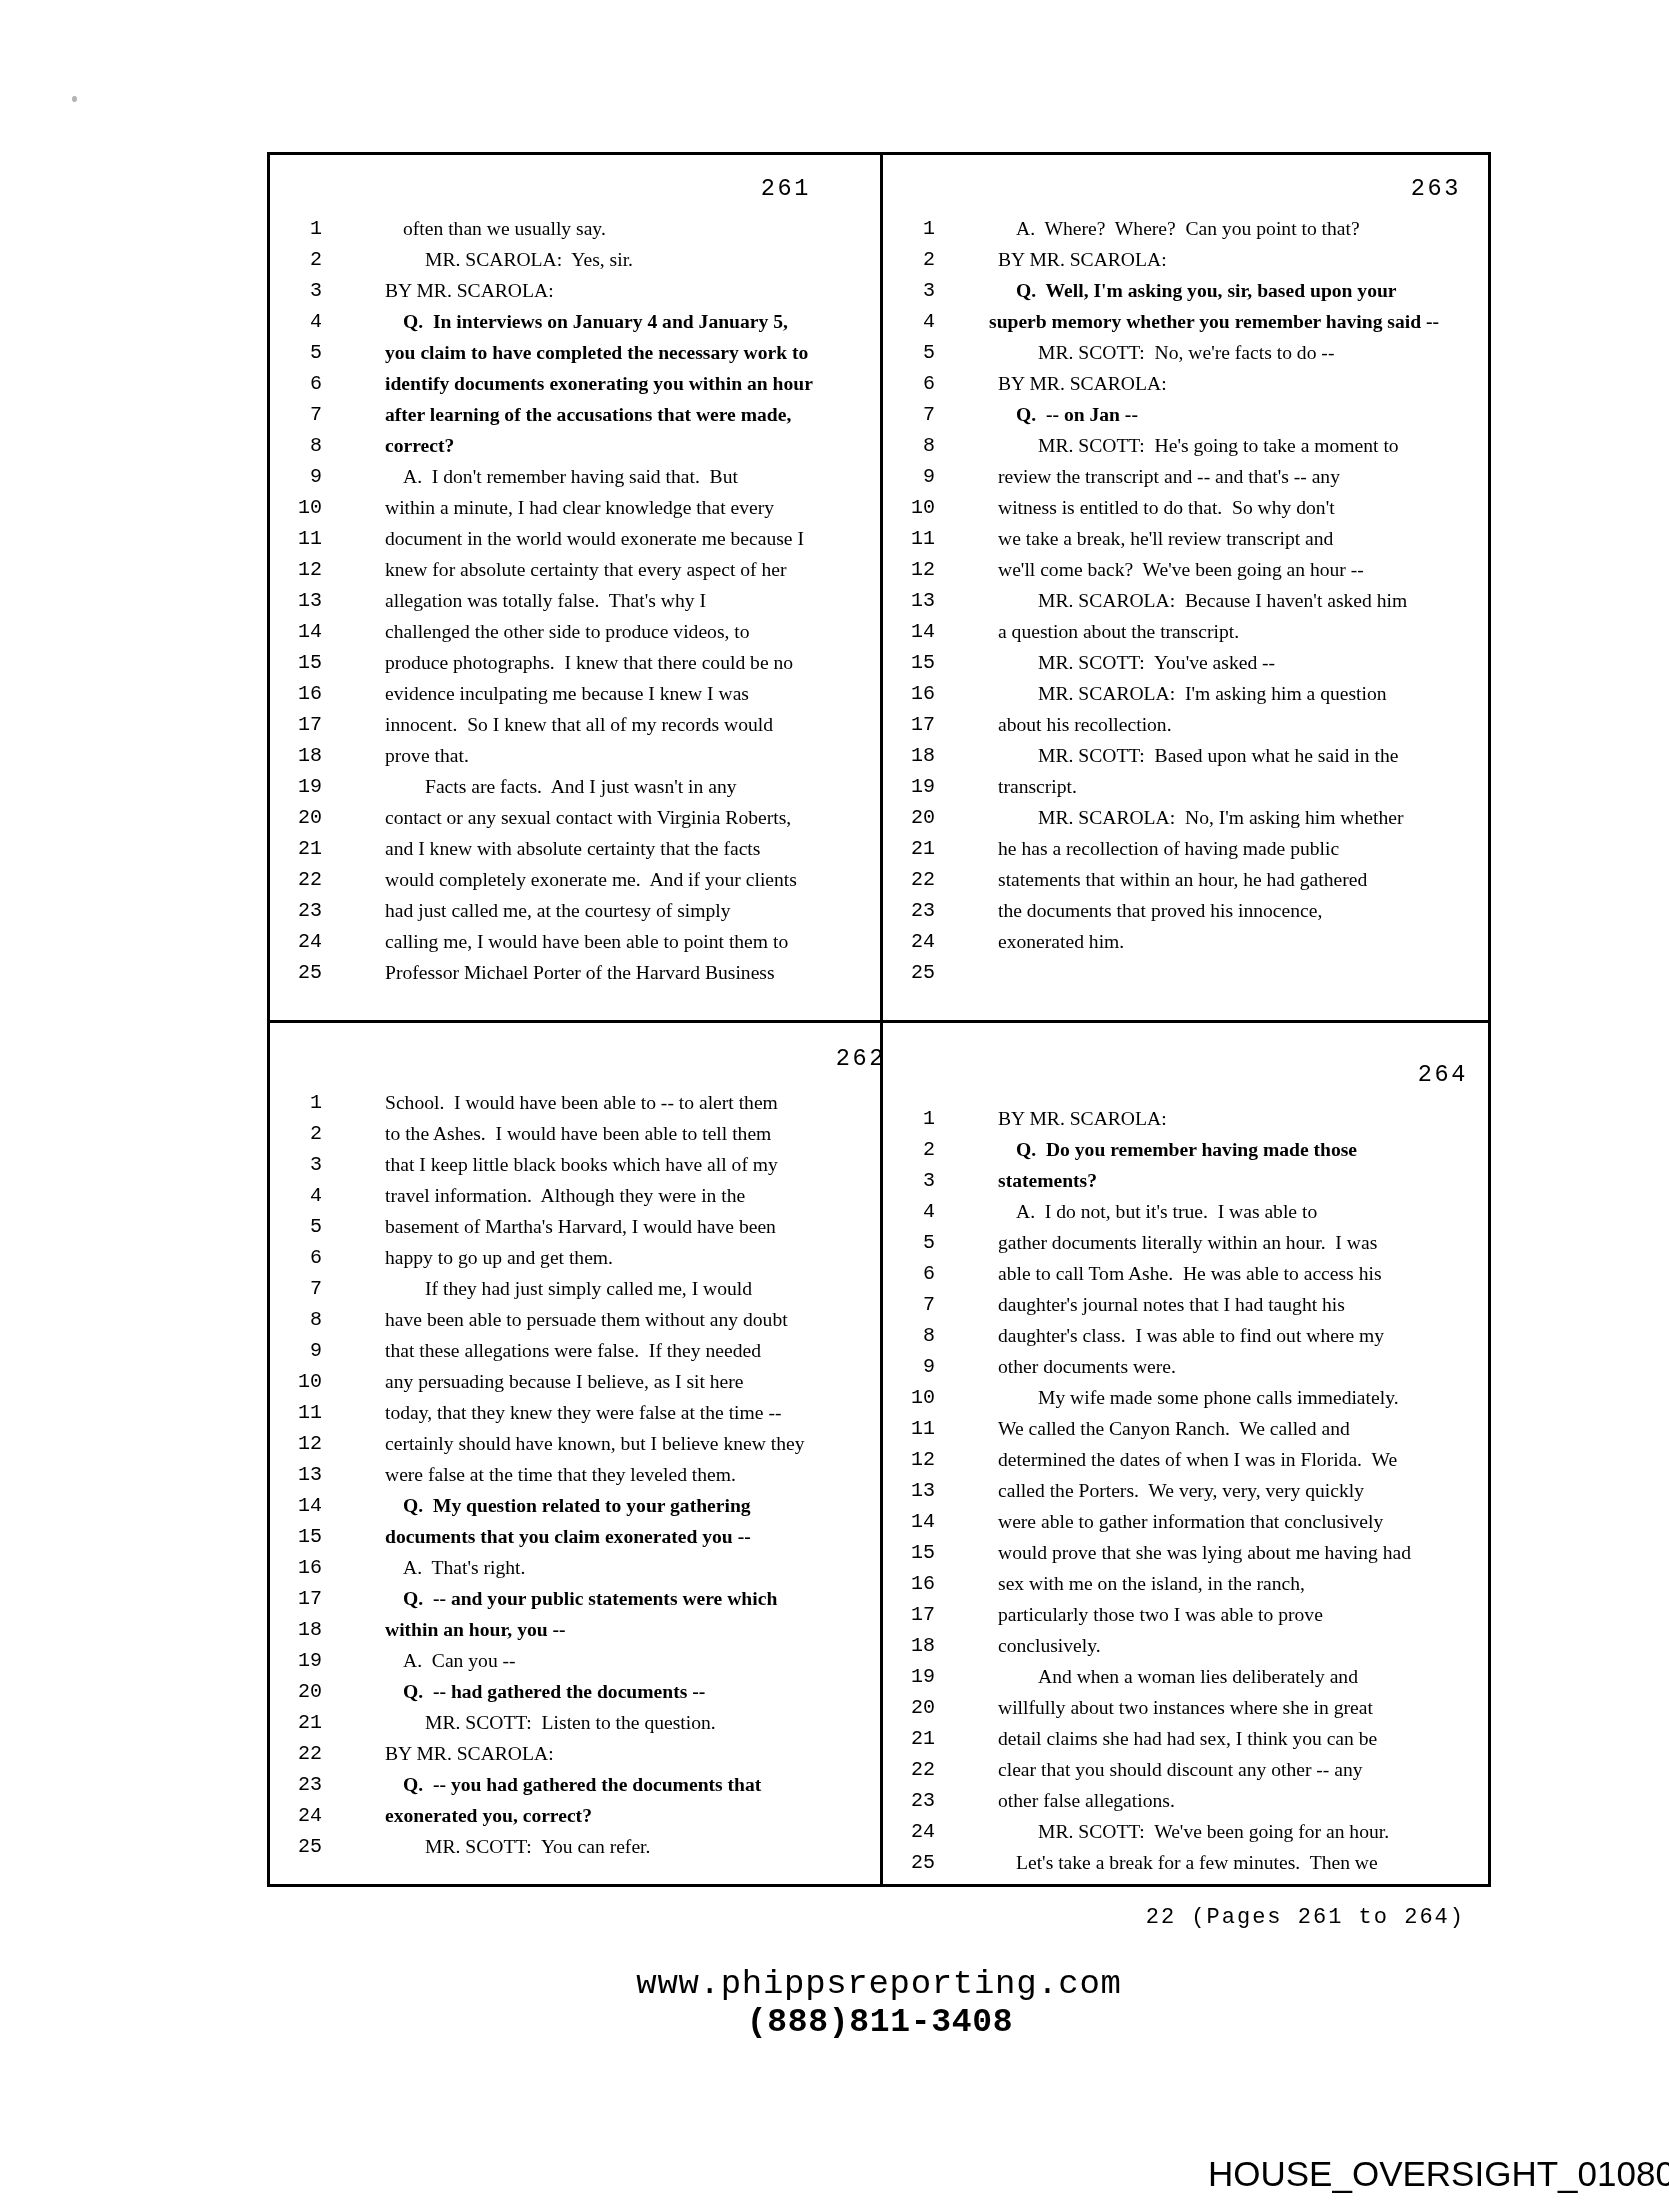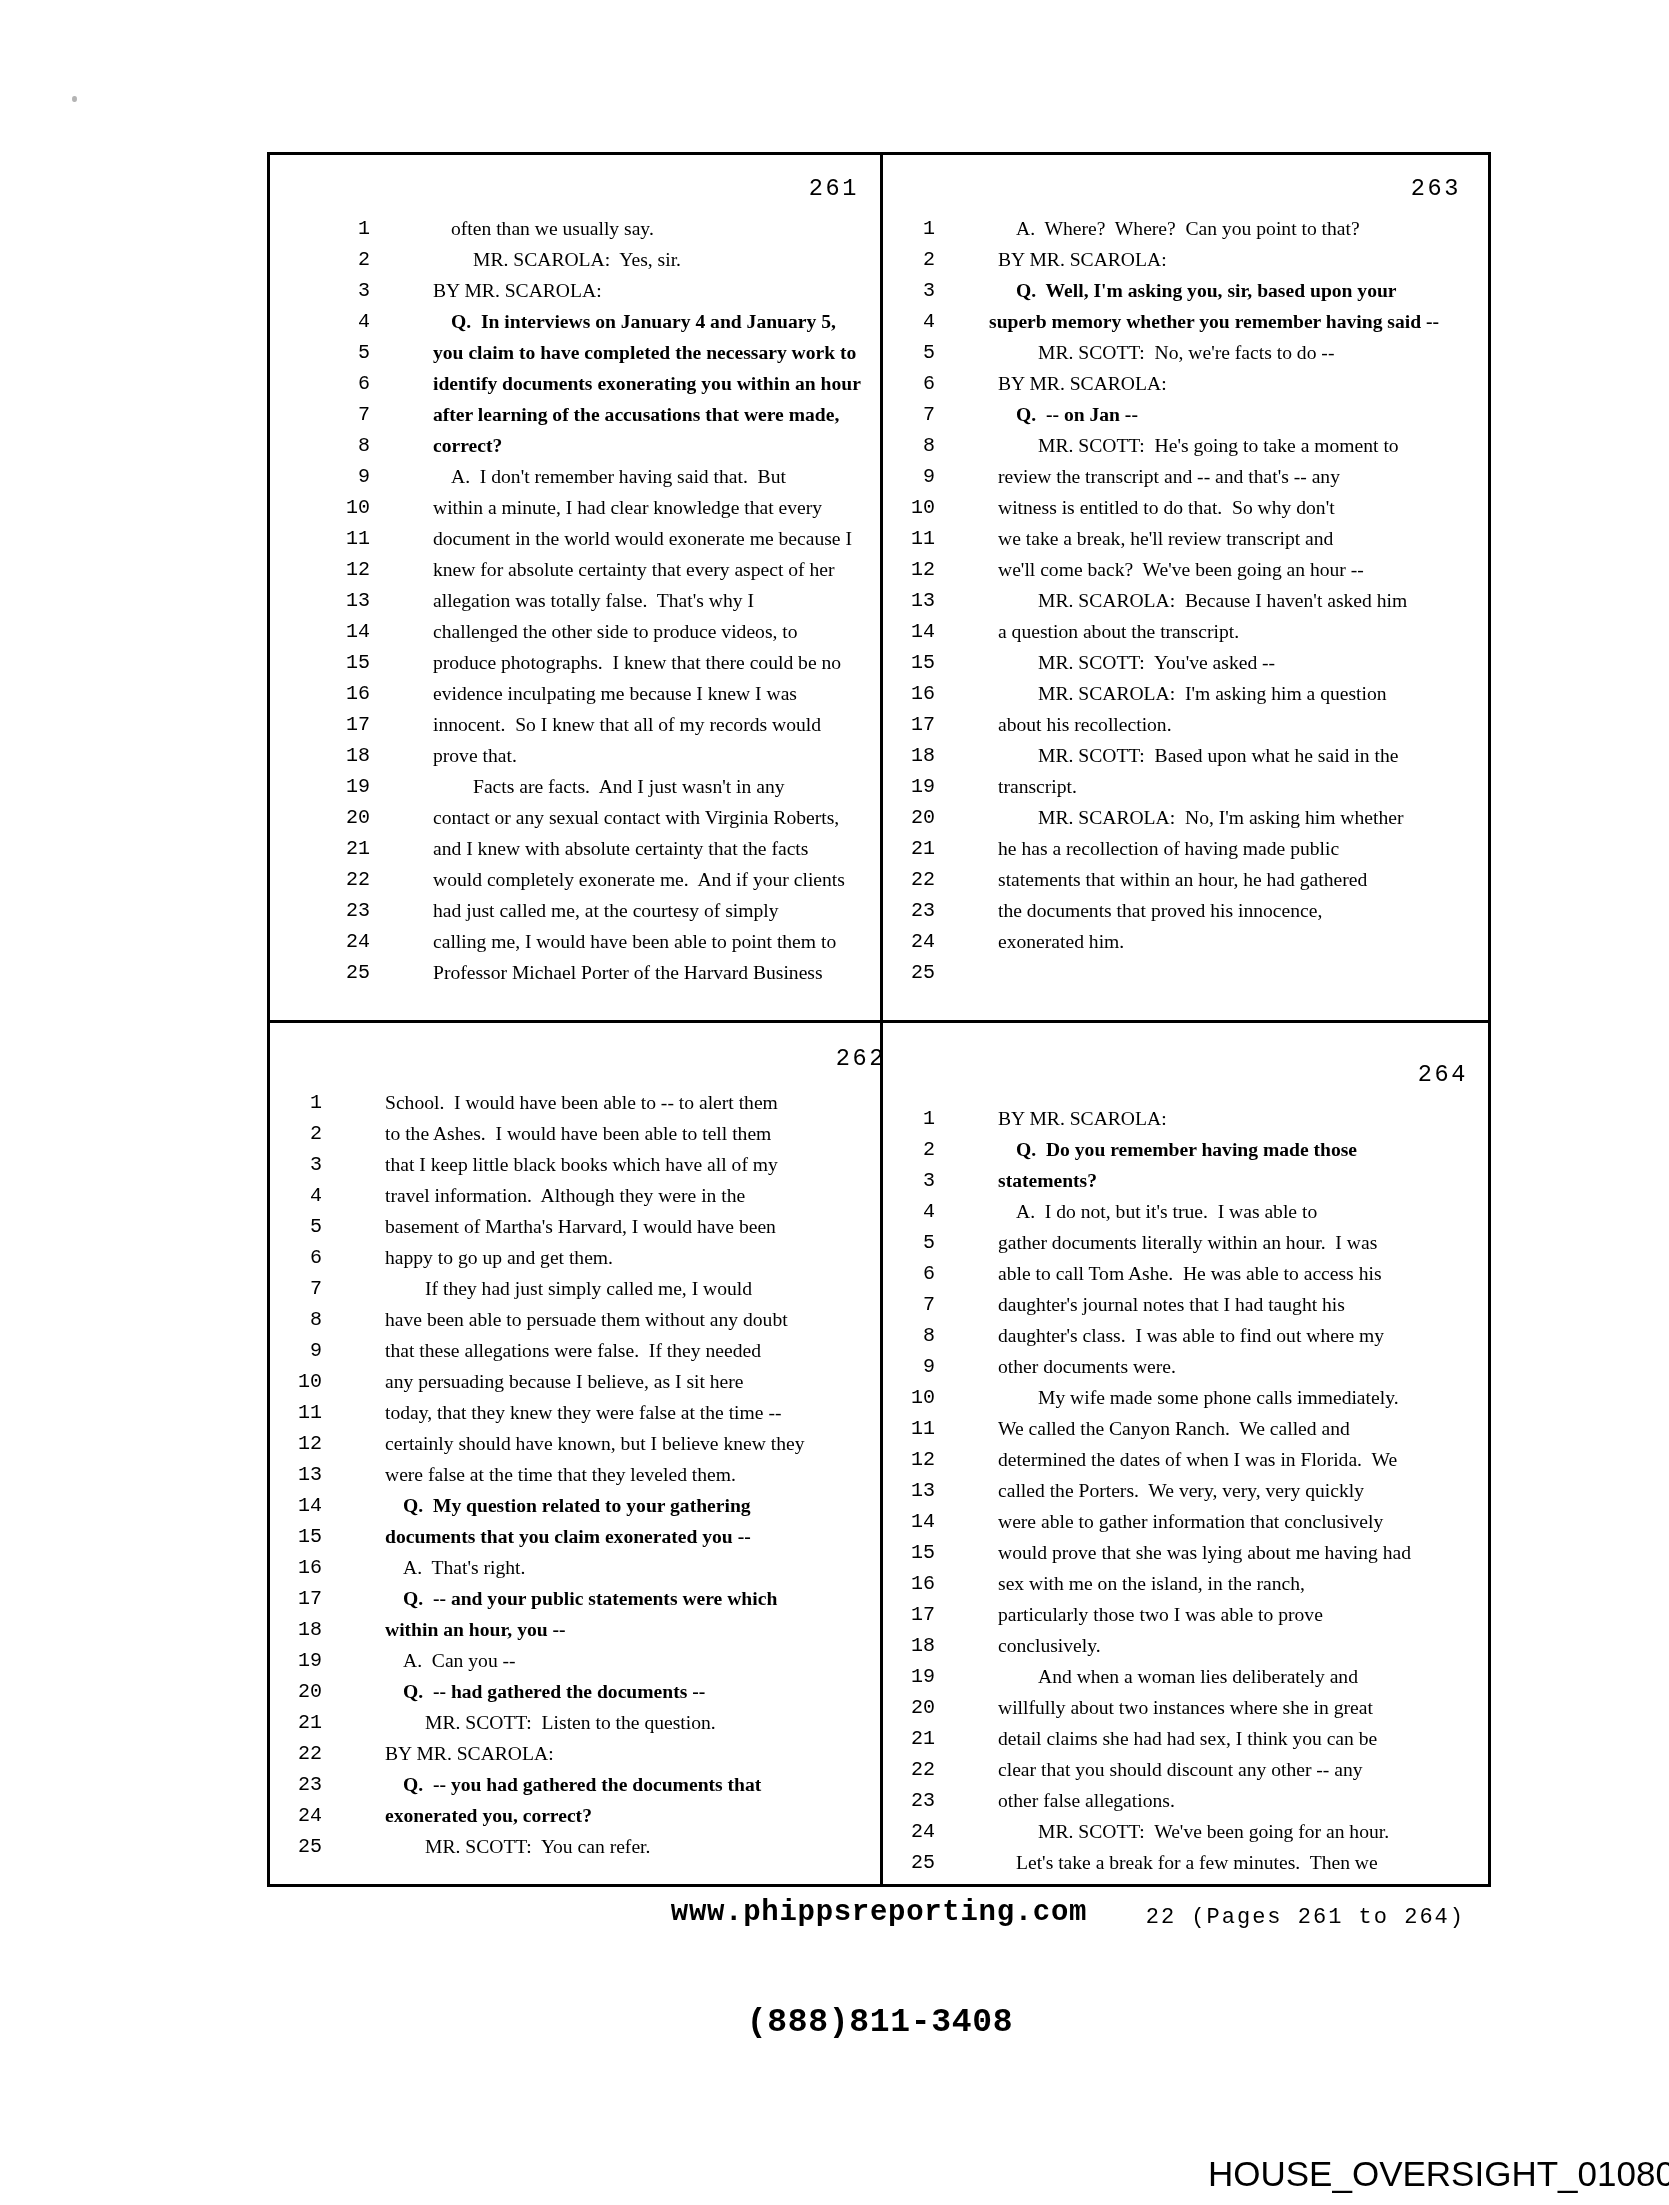--- a/index.html
+++ b/index.html
@@ -4,21 +4,21 @@
 <style>
   html,body{margin:0;padding:0;background:#e8e8e8;}
   .page{position:relative;width:1669px;height:2205px;background:#ffffff;overflow:hidden;
         font-family:"Liberation Serif","DejaVu Serif",serif;color:#000;}
   .speck{position:absolute;left:72px;top:96px;width:4.6px;height:5.9px;background:#777;border-radius:50%;opacity:.55;}
   .frame{position:absolute;left:267px;top:152px;width:1224px;height:1735px;
          border:3.3px solid #000;box-sizing:border-box;}
   .vline{position:absolute;left:610px;top:0;bottom:0;width:2.6px;background:#000;}
   .hline{position:absolute;top:865px;left:0;right:0;height:2.6px;background:#000;}
   .quad{position:absolute;overflow:hidden;}
-  .q-tl{left:0;top:0;width:610px;height:971px;margin-left:48px;}
+  .q-tl{left:0;top:0;width:610px;height:971px;}
   .q-tr{left:613px;top:0;right:0;height:865px;}
   .q-bl{left:0;top:868px;width:642px;bottom:0;}
   .q-br{left:613px;top:868px;right:0;bottom:0;margin-top:16px;}
   .pgnum{position:absolute;font-family:"Liberation Mono","DejaVu Sans Mono",monospace;
          font-size:23.6px;letter-spacing:2.6px;}
   .q-tl .pgnum{top:19.6px;right:69px;}
   .q-tr .pgnum{top:19.6px;right:27px;}
   .q-bl .pgnum{top:22px;right:26px;}
   .q-br .pgnum{top:22px;right:20px;}
   .lines{position:absolute;left:0;right:0;top:0;}
@@ -27,22 +27,22 @@
   .line{display:flex;height:31px;line-height:31px;}
   .num{flex:0 0 52px;text-align:right;font-family:"Liberation Mono","DejaVu Sans Mono",monospace;
        font-size:20px;}
   .txt{margin-left:63px;font-size:19.6px;white-space:pre;}
   .txt.i1{margin-left:81px;}
   .txt.i2{margin-left:103px;}
   .txt.o{margin-left:54px;}
   .txt.b{font-weight:bold;}
   .footer-pages{position:absolute;top:1905px;right:204px;
       font-family:"Liberation Mono","DejaVu Sans Mono",monospace;font-size:22px;letter-spacing:2px;}
-  .site{position:absolute;top:1896px;left:879px;transform:translateX(-50%);
-      font-family:"Liberation Mono","DejaVu Sans Mono",monospace;font-weight:bold;font-size:29px;letter-spacing:0.7px;}
+  .site{position:absolute;top:1965px;left:879px;transform:translateX(-50%);
+      font-family:"Liberation Mono","DejaVu Sans Mono",monospace;font-weight:normal;font-size:34px;letter-spacing:0.7px;}
   .phone{position:absolute;top:2004px;left:880px;transform:translateX(-50%);
       font-family:"Liberation Mono","DejaVu Sans Mono",monospace;font-weight:bold;font-size:33px;letter-spacing:0.7px;}
   .watermark{position:absolute;top:2154px;left:1208px;
       font-family:"Liberation Sans","DejaVu Sans",sans-serif;font-size:35px;letter-spacing:0;}
 </style>
 </head>
 <body>
 
 <div class="page">
 

